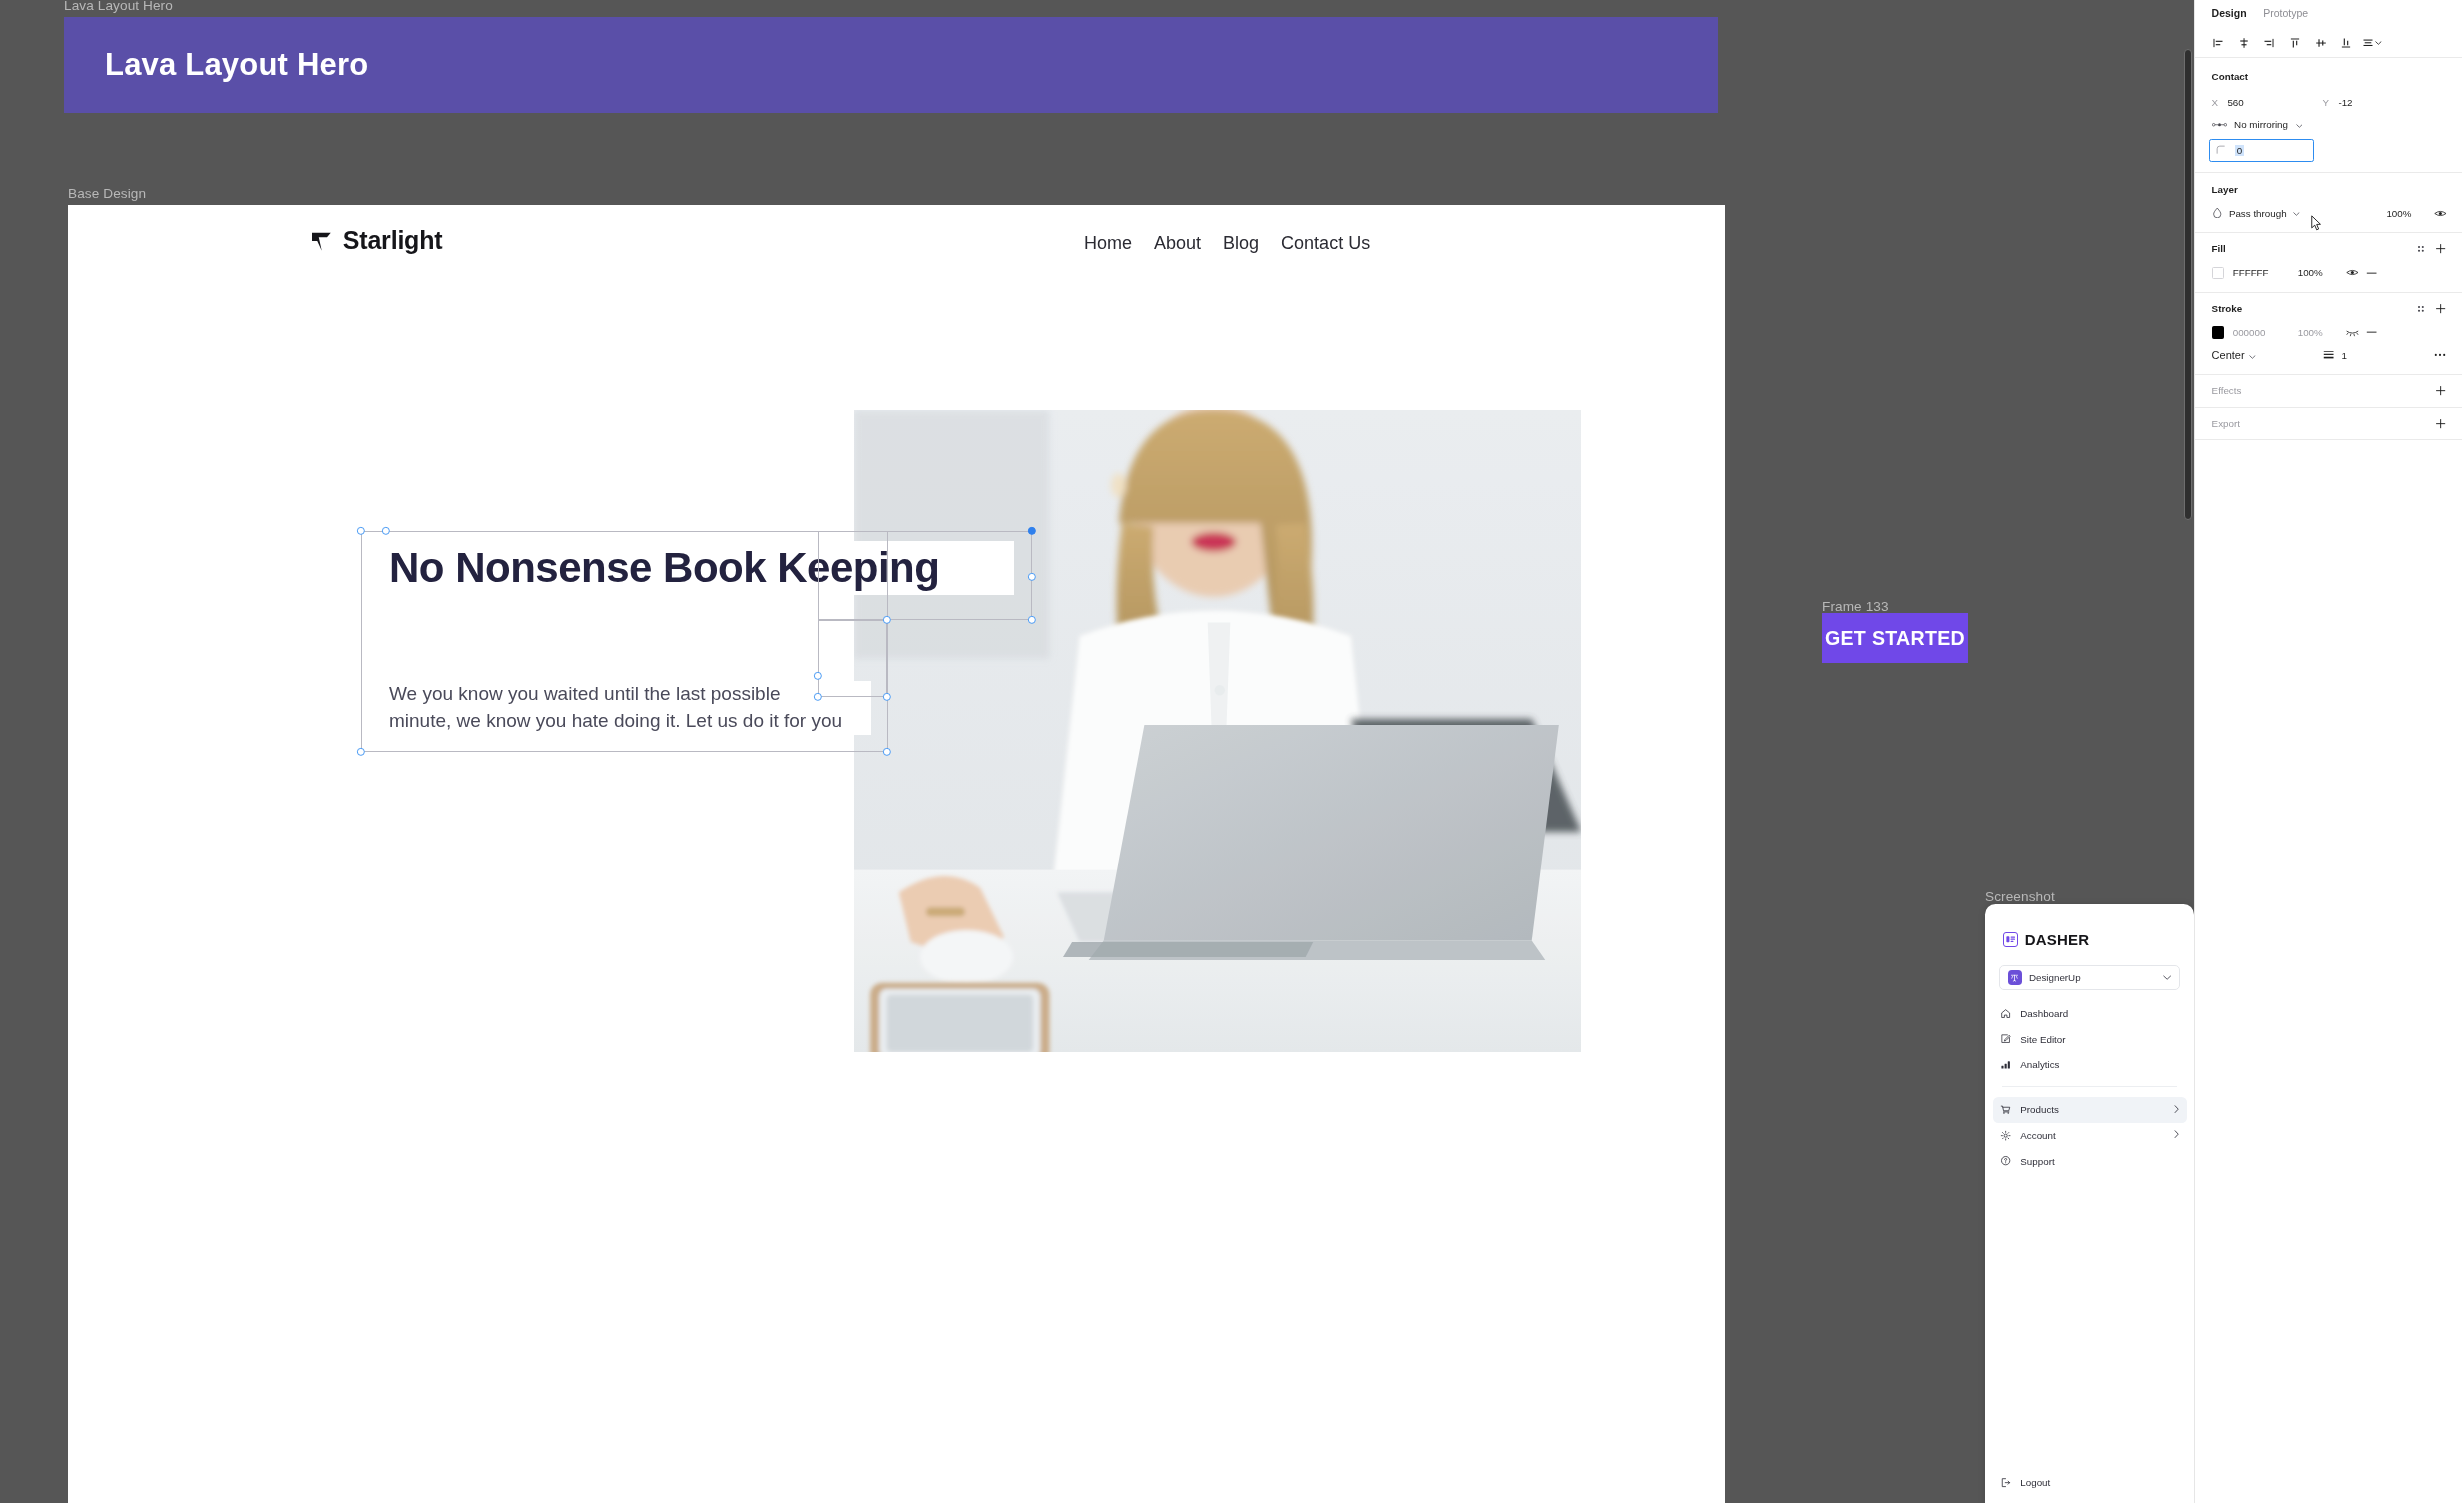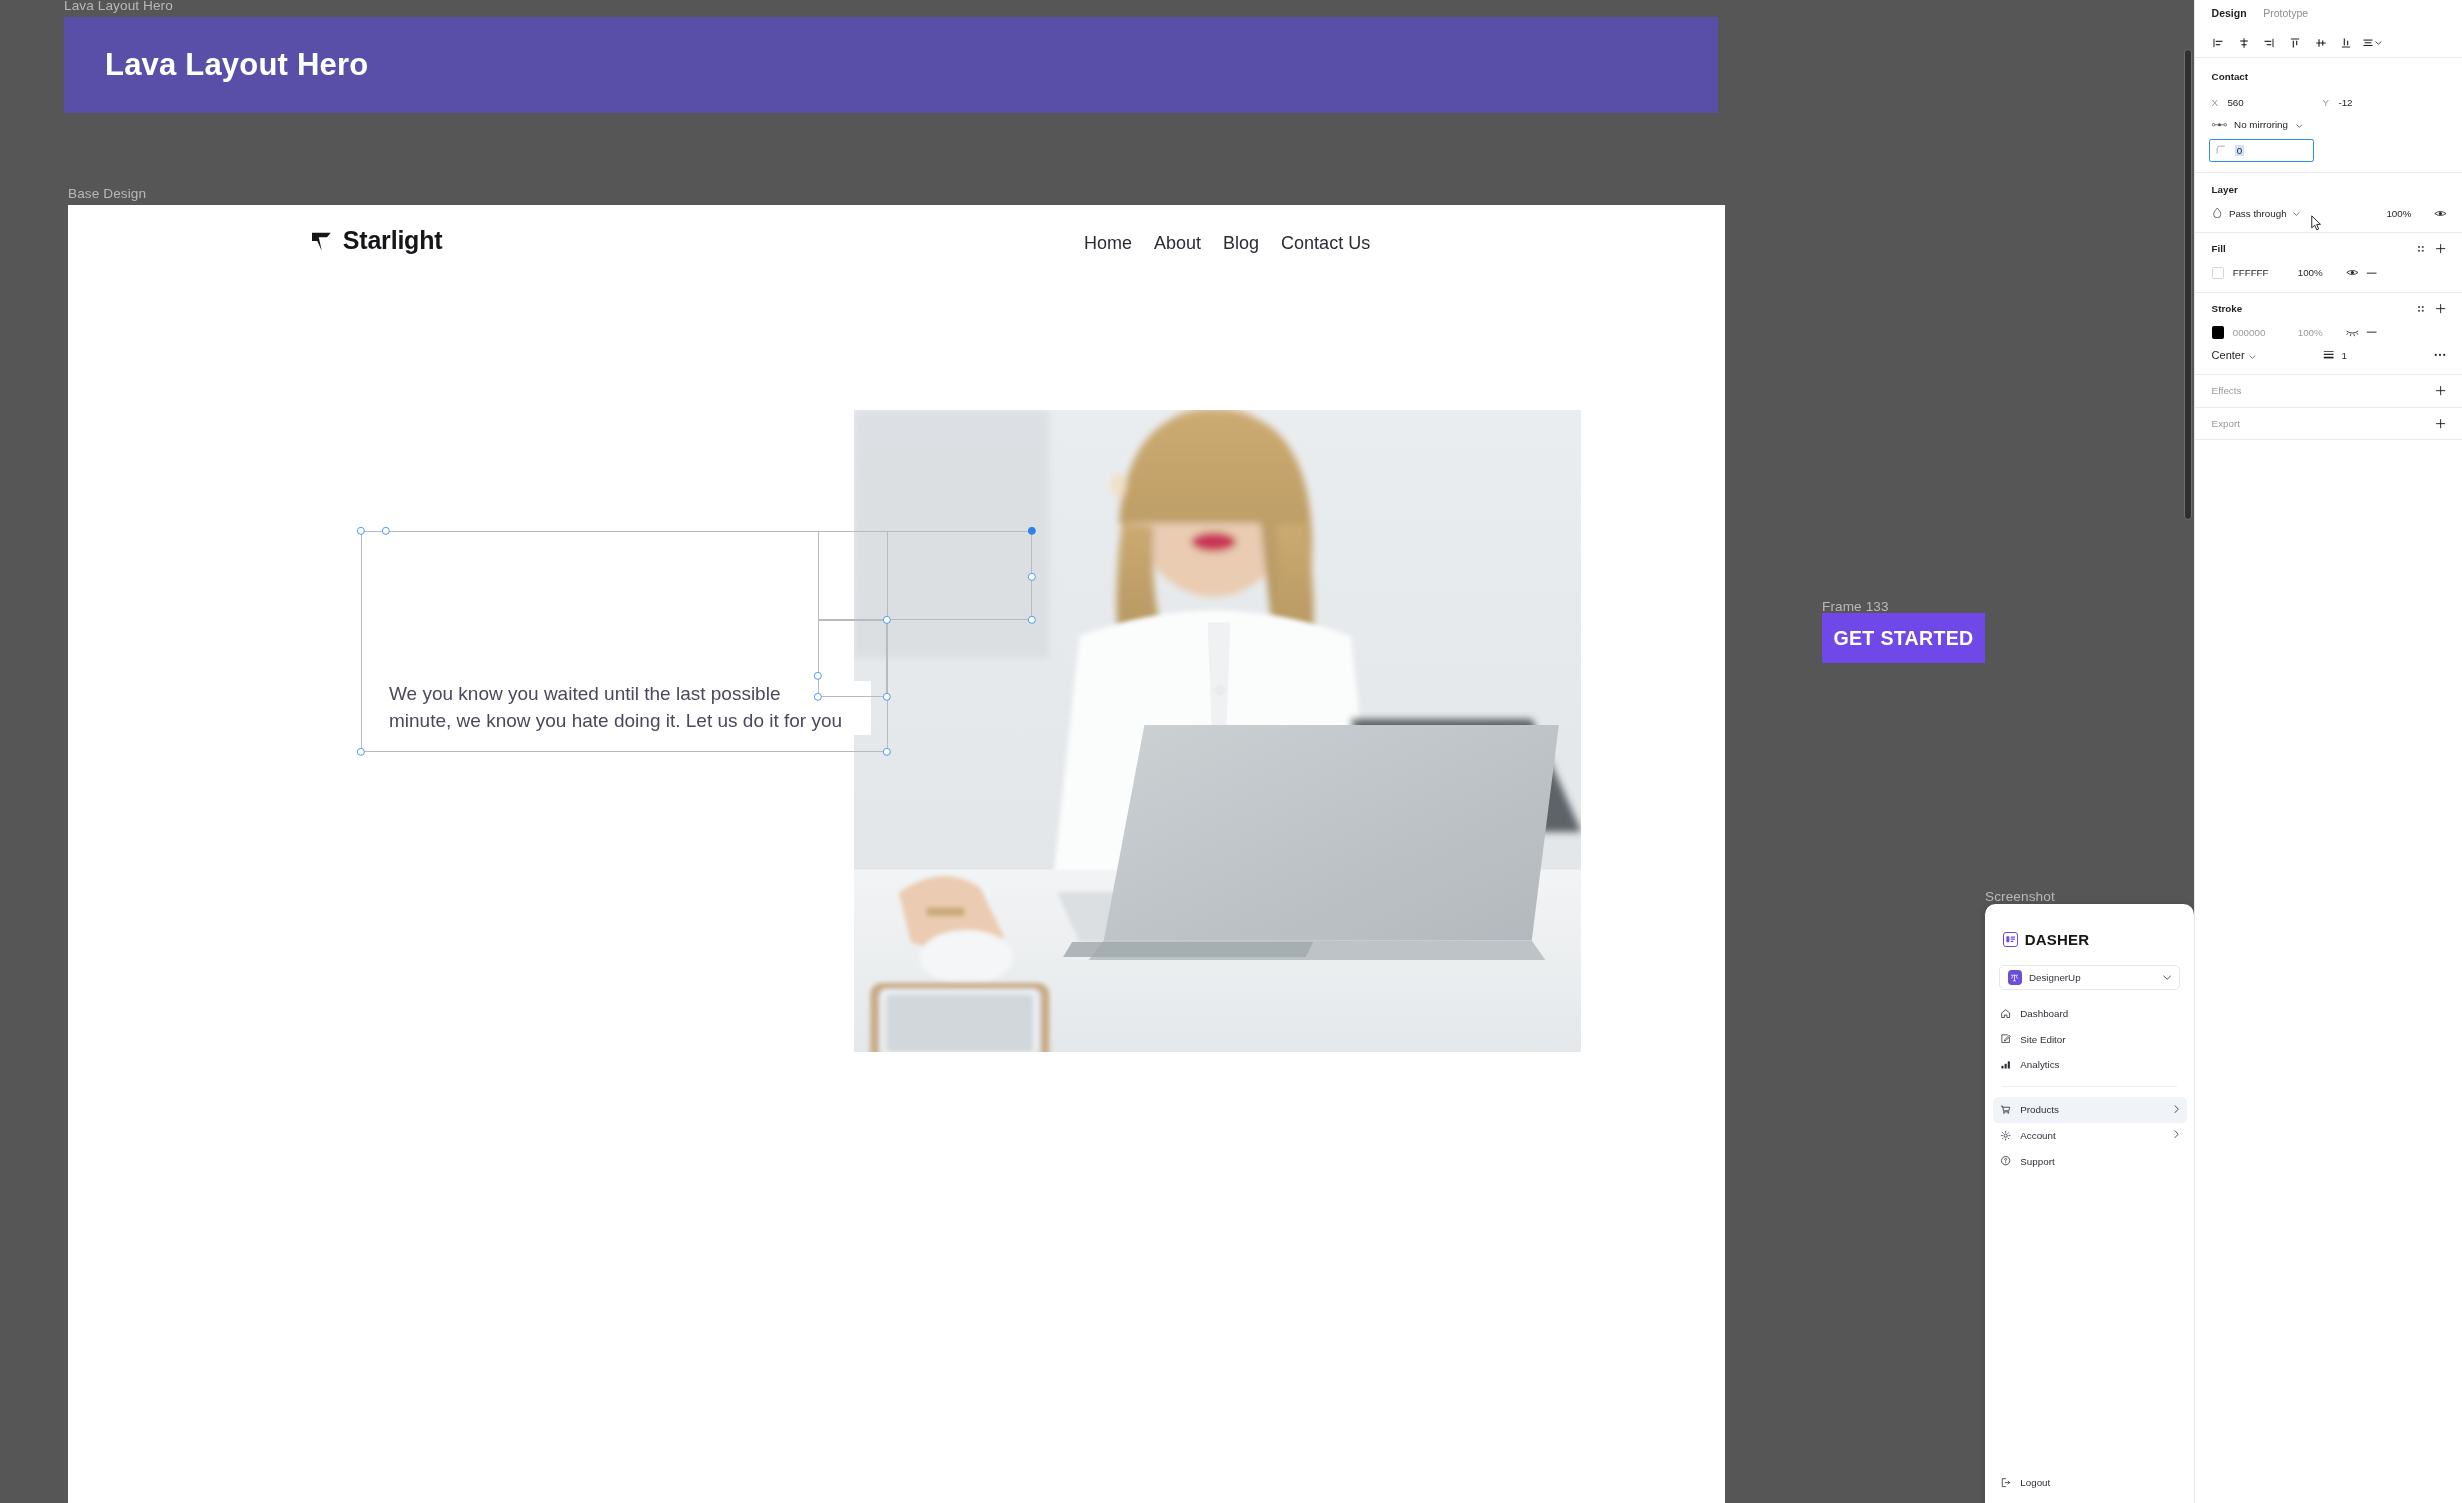--- a/index.html
+++ b/index.html
@@ -120,21 +120,21 @@
     background: #ffffff;
     border: 1.4px solid #4a9bf5;
     transform: translate(-50%, -50%);
   }
   .handle.filled { background: #2f80ed; border-color: #2f80ed; }
 
   
   .get-started {
     position: absolute;
     left: 1822px; top: 613px;
-    width: 163px; height: 50px;
+    width: 146px; height: 50px;
     background: #7048e8;
     display: flex; align-items: center; justify-content: center;
   }
   .get-started span {
     color: #ffffff; font-size: 19.6px; font-weight: bold;
     letter-spacing: 0.3px;
   }
 
   
   .dasher-panel {
@@ -400,20 +400,21 @@
         <g filter="url(#blur2)">
           <rect x="22" y="760" width="238" height="108" rx="16" fill="#c8a883"></rect>
           <rect x="34" y="768" width="214" height="92" rx="10" fill="#e8ecef"></rect>
           <rect x="44" y="776" width="194" height="76" rx="6" fill="#cfd5d9"></rect>
         </g>
         <rect x="0" y="0" width="966" height="852" fill="#ffffff" opacity=".06"></rect>
       </svg>
     </div>
 
     <div class="hero-heading">
+      <div>No Nonsense Book Keeping</div>
     </div>
 
     <div class="hero-sub">
       <div>We you know you waited until the last possible</div>
       <div>minute, we know you hate doing it. Let us do it for you</div>
     </div>
 
     <div class="sel-box" style="left:361px; top:531px; width:527px; height:221px;"></div>
     <div class="sel-box" style="left:818px; top:531px; width:214px; height:89px;"></div>
     <div class="sel-box" style="left:818px; top:620px; width:69px; height:77px;"></div>

